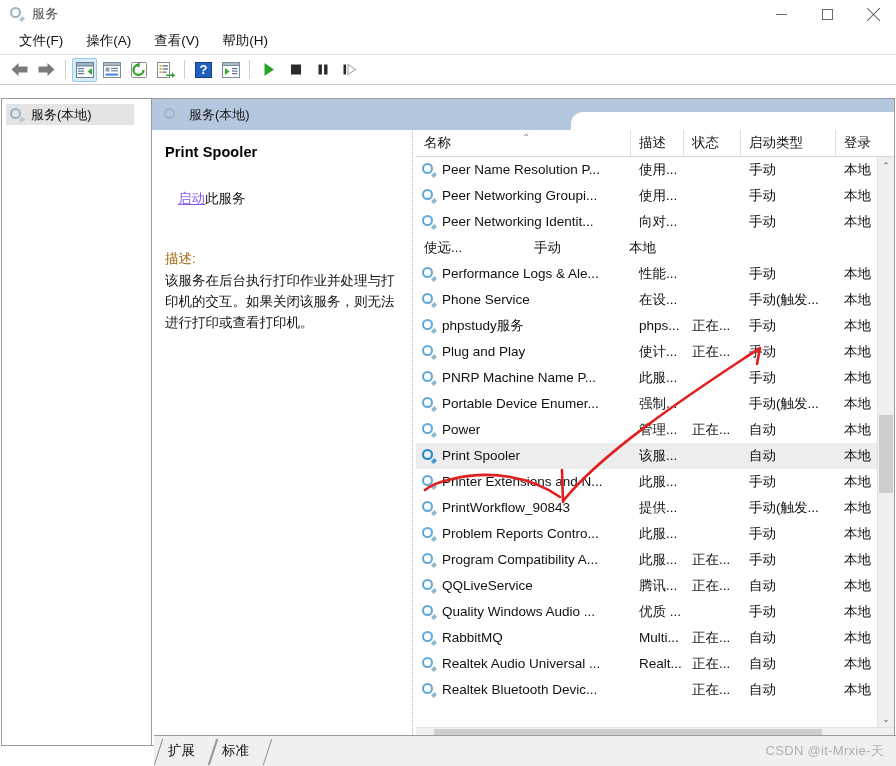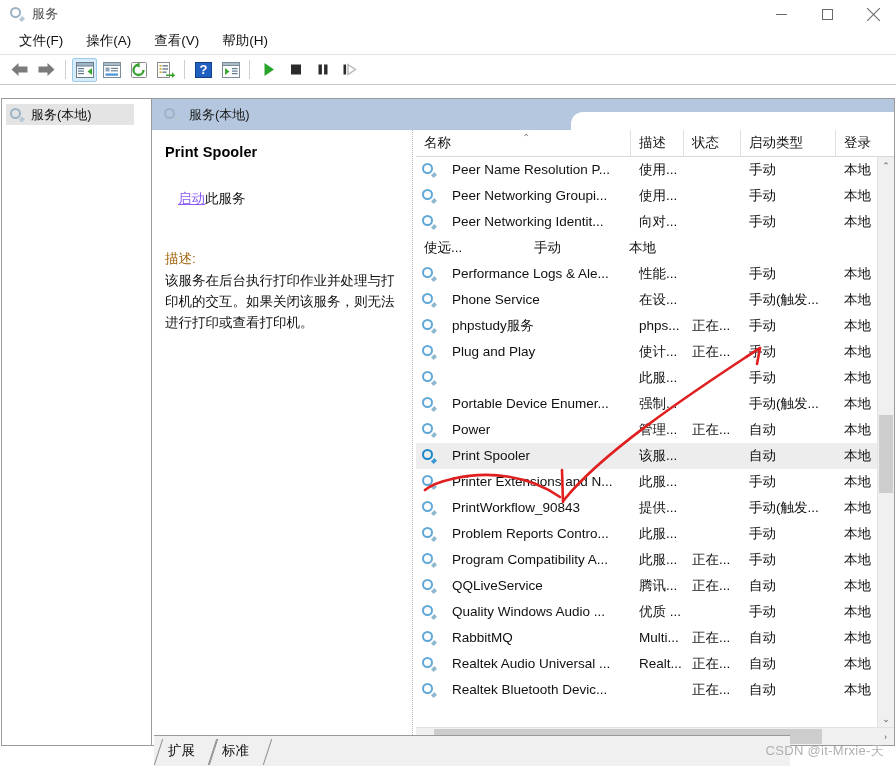--- a/index.html
+++ b/index.html
@@ -302,21 +302,20 @@
     padding-left: 8px;
     overflow: hidden;
     white-space: nowrap;
     height: 26px;
     line-height: 26px;
   }
   .cell.name {
     display: flex;
     align-items: center;
     padding-left: 5px;
-    gap: 10px;
   }
   .cell.name .gear { margin-right: 5px; flex: none; }
 
   
   .c-name  { width: 215px; }
   .c-desc  { width: 53px; }
   .c-state { width: 57px; }
   .c-start { width: 95px; }
   .c-logon { width: 58px; }
 
@@ -366,21 +365,21 @@
     top: 1px;
     bottom: 1px;
     width: 388px;
     background: #cdcdcd;
   }
 
   
   .tabstrip {
     position: absolute;
     left: 154px; top: 735px;
-    width: 636px; height: 31px;
+    width: 742px; height: 31px;
     background: #f0f0f0;
     border-top: 1px solid #9a9a9a;
     box-sizing: border-box;
     padding-left: 36px;
   }
   .tab {
     position: absolute;
     top: 0;
     height: 30px;
     font-size: 13.5px;
@@ -702,20 +701,21 @@
                 <div class="cell c-state">正在...</div>
                 <div class="cell c-start">手动</div>
                 <div class="cell c-logon">本地</div>
               </div>
               <div class="row">
                 <div class="cell c-name name">
                   <span class="gear ">
                     <span class="ring"></span>
                     <span class="tail"></span>
                   </span>
+                  <span>PNRP Machine Name P...</span>
                 </div>
                 <div class="cell c-desc">此服...</div>
                 <div class="cell c-state"></div>
                 <div class="cell c-start">手动</div>
                 <div class="cell c-logon">本地</div>
               </div>
               <div class="row">
                 <div class="cell c-name name">
                   <span class="gear ">
                     <span class="ring"></span>

